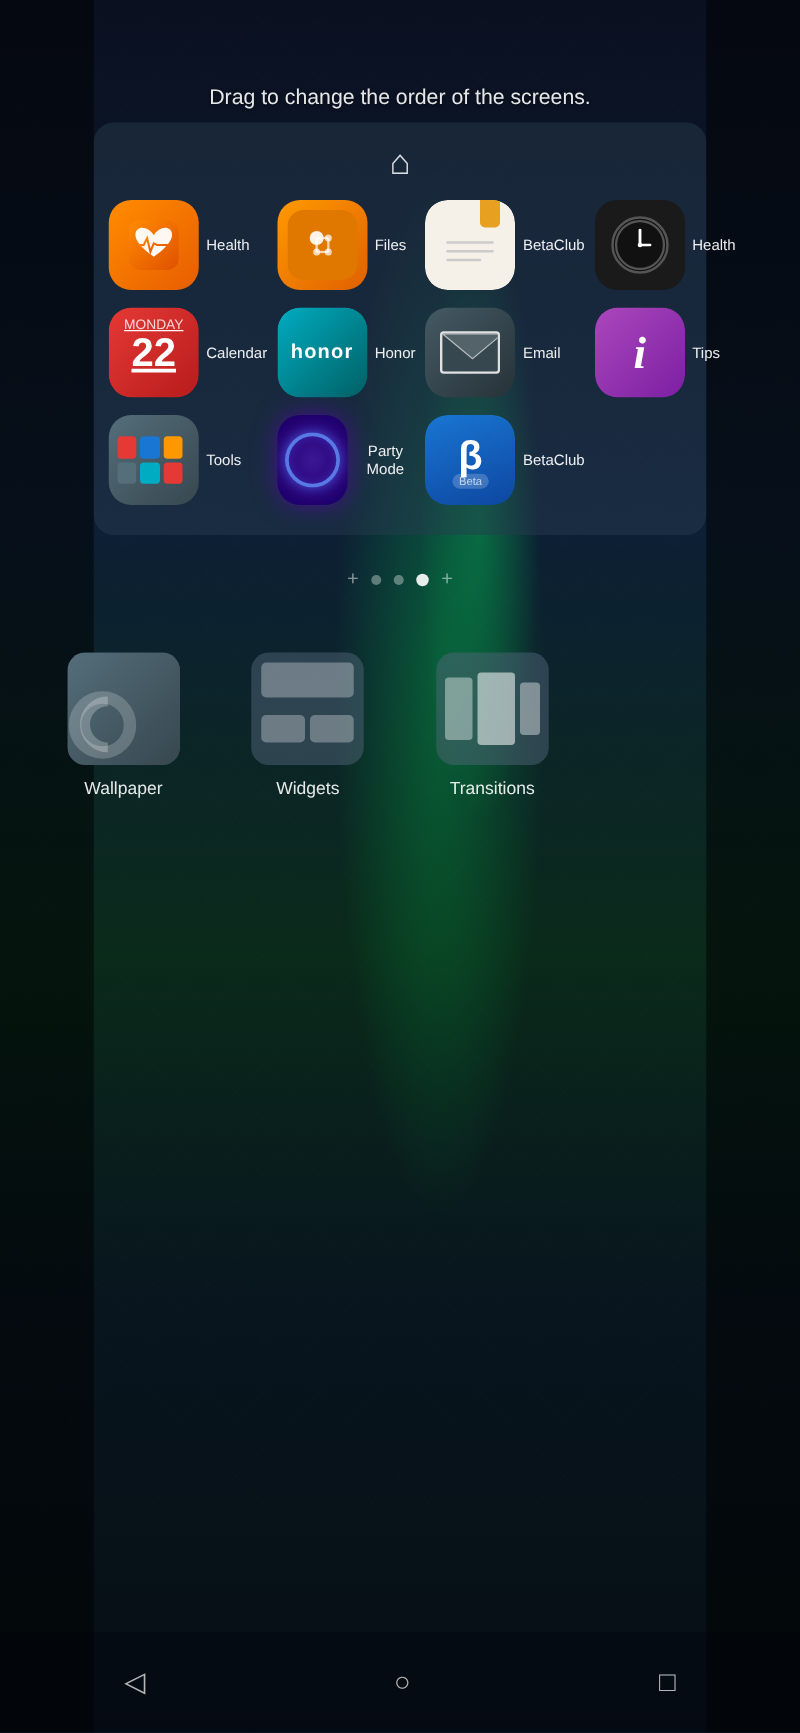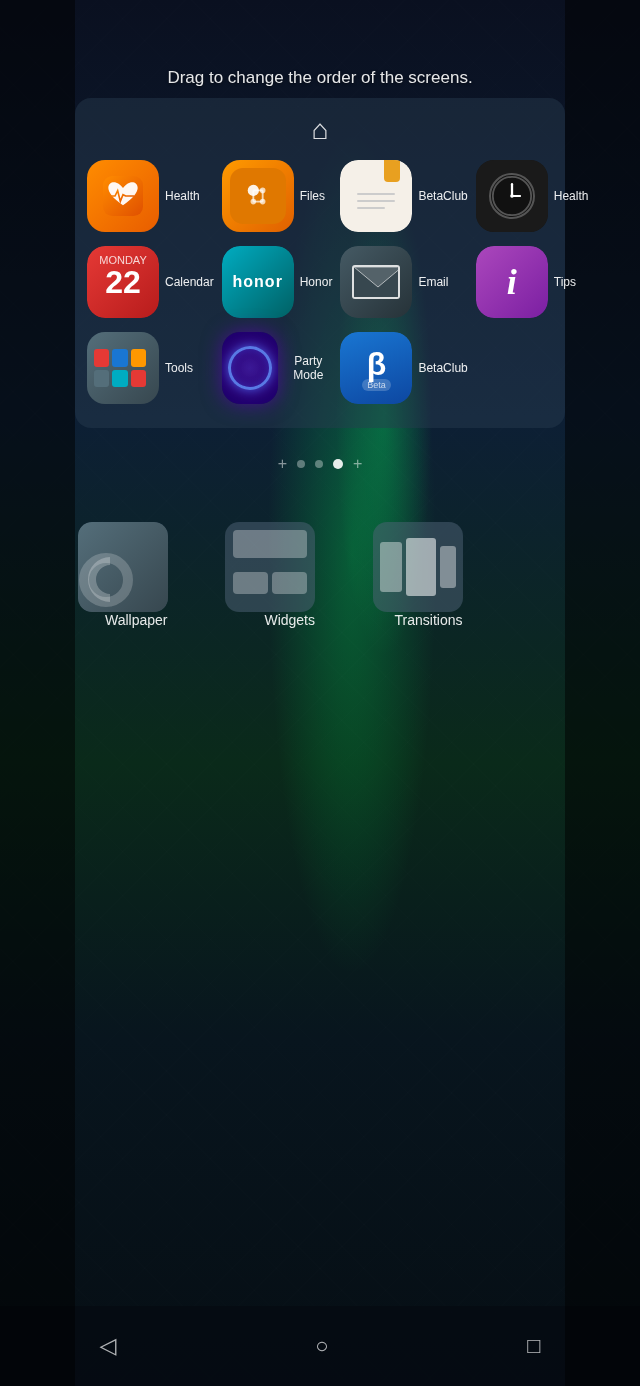--- a/index.html
+++ b/index.html
@@ -185,21 +185,22 @@
       display: grid;
       grid-template-columns: repeat(4, 1fr);
       width: 580px;
       gap: 10px;
       margin-top: 10px;
     }
 
     .bottom-item {
       display: flex;
       flex-direction: column;
-      align-items: flex-end;
+      align-items: center;
+      gap: 10px;
       cursor: pointer;
     }
 
     .bottom-icon-box {
       width: 90px;
       height: 90px;
       background: rgba(80,100,120,0.5);
       border-radius: 14px;
       display: flex;
       align-items: center;
@@ -526,21 +527,21 @@
                 <line x1="23" y1="23" x2="32" y2="23" stroke="white" stroke-width="2" stroke-linecap="round"></line>
                 <circle cx="23" cy="23" r="2" fill="white"></circle>
               </svg>
             </div>
           </div>
         </div>
         <span class="app-label">Health</span>
       </div>
 
       <div class="app-item">
-        <div class="app-icon" style="padding:0; overflow:hidden;">
+        <div class="app-icon" style="padding:0; overflow:hidden;text-decoration:underline;">
           <div class="calendar-inner">
             <span class="cal-month">Monday</span>
             <span class="cal-day">22</span>
           </div>
         </div>
         <span class="app-label">Calendar</span>
       </div>
 
       <div class="app-item">
         <div class="app-icon" style="padding:0; overflow:hidden;">

